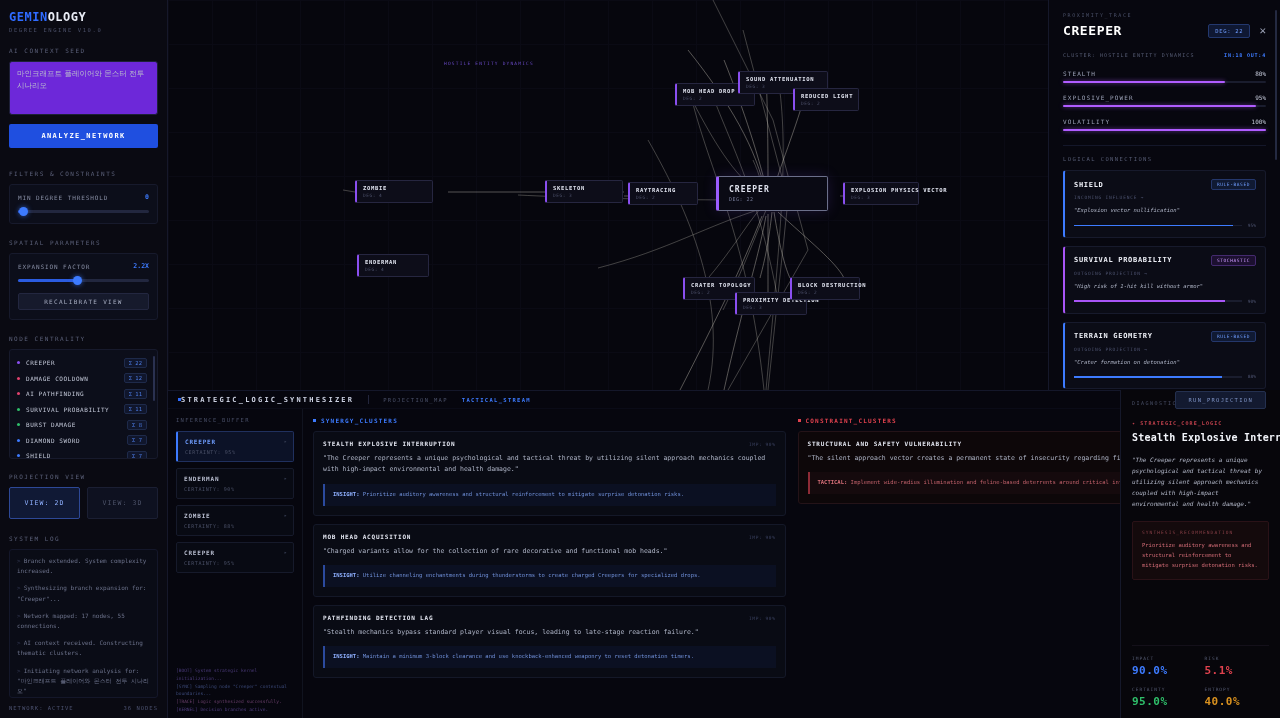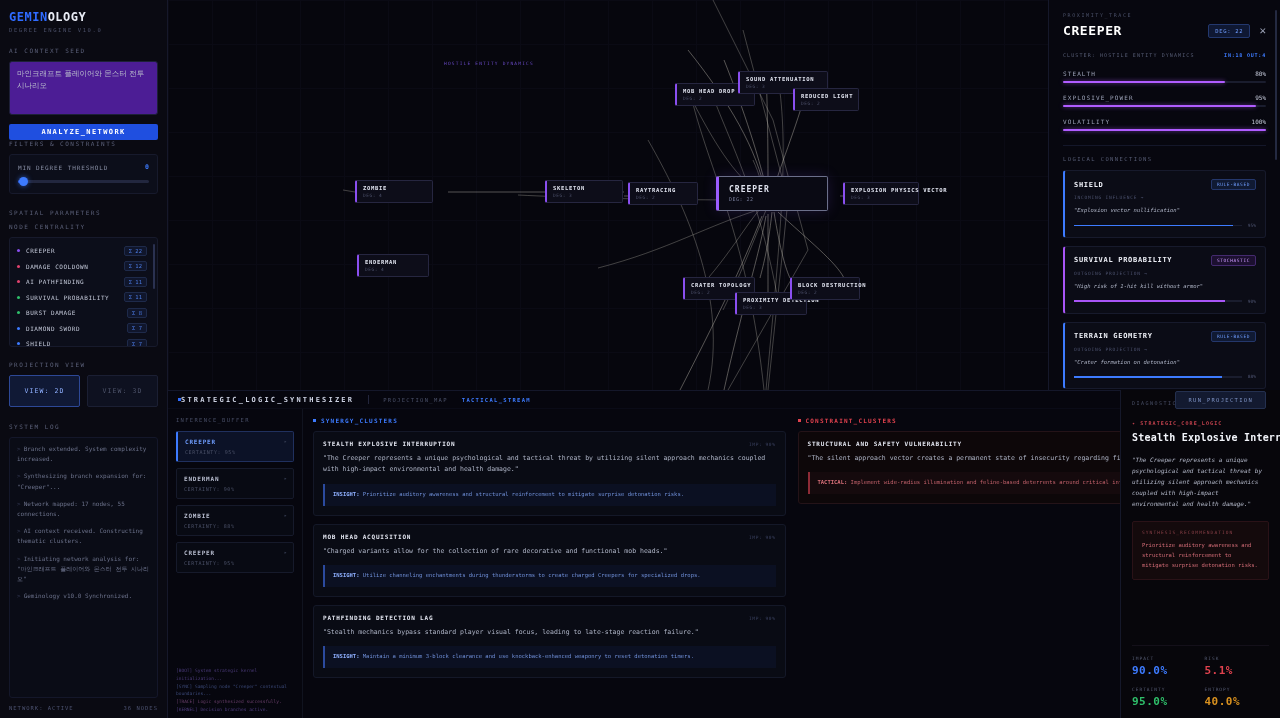--- a/index.html
+++ b/index.html
@@ -24,29 +24,29 @@
   .brand { font-size: 12px; font-weight: bold; letter-spacing: .5px; margin-bottom: 3px; }
   .brand .b1 { color: #2f6bff; }
   .brand .b2 { color: #e9ecf5; }
   .brand-sub { font-size: 5.5px; letter-spacing: 1.6px; color: #4a4f68; margin-bottom: 14px; }
 
   .sec-label {
     font-size: 6px; letter-spacing: 1.5px; color: #5b6079;
     margin: 0 0 7px 0;
   }
   .seed-box {
-    background: #4c1d95; border: 1px solid #1d2038; border-radius: 3px;
+    background: #6d28d9; border: 1px solid #1d2038; border-radius: 3px;
     height: 54px; padding: 6px 7px; font-size: 7.5px; line-height: 1.55;
     color: #b9bdcc; font-family: "DejaVu Sans", sans-serif; margin-bottom: 9px;
     overflow: hidden;
   }
   .analyze-btn {
-    width: 100%; height: 16px; background: #1f4fe0; border: none; border-radius: 2px;
+    width: 100%; height: 24px; background: #1f4fe0; border: none; border-radius: 2px;
     color: #fff; font-size: 7px; font-weight: bold; letter-spacing: 1.4px;
-    font-family: inherit; cursor: pointer; margin-bottom: 0;
+    font-family: inherit; cursor: pointer; margin-bottom: 22px;
   }
   .panel-card {
     background: #0c0e1a; border: 1px solid #171a2c; border-radius: 3px;
     padding: 8px 8px 9px 8px; margin-bottom: 15px;
   }
   .row-between { display: flex; justify-content: space-between; align-items: center; }
   .ctl-label { font-size: 6px; letter-spacing: .9px; color: #878da3; }
   .ctl-val { font-size: 6.5px; color: #3d7bff; font-weight: bold; }
   .slider { position: relative; height: 5px; margin-top: 8px; }
   .slider-track { position: absolute; top: 1px; left: 0; right: 0; height: 3px; background: #22273f; border-radius: 2px; }
@@ -240,20 +240,32 @@
         <span class="ctl-val">0</span>
       </div>
       <div class="slider">
         <div class="slider-track"></div>
         <div class="slider-fill" style="width:4%"></div>
         <div class="slider-knob" style="left:1px"></div>
       </div>
     </div>
 
     <div class="sec-label">SPATIAL PARAMETERS</div>
+    <div class="panel-card">
+      <div class="row-between">
+        <span class="ctl-label">EXPANSION FACTOR</span>
+        <span class="ctl-val">2.2X</span>
+      </div>
+      <div class="slider">
+        <div class="slider-track"></div>
+        <div class="slider-fill" style="width:45%"></div>
+        <div class="slider-knob" style="left:42%"></div>
+      </div>
+      <button class="recal-btn">RECALIBRATE VIEW</button>
+    </div>
 
     <div class="sec-label">NODE CENTRALITY</div>
     <div class="centrality-box">
       <div id="cent-rows">
           <div class="cent-row">
      <i class="dot" style="background:#8a4ff0"></i>
      <span class="cent-name">CREEPER</span>
      <span class="cent-badge">Σ 22</span>
    </div>
           <div class="cent-row">

